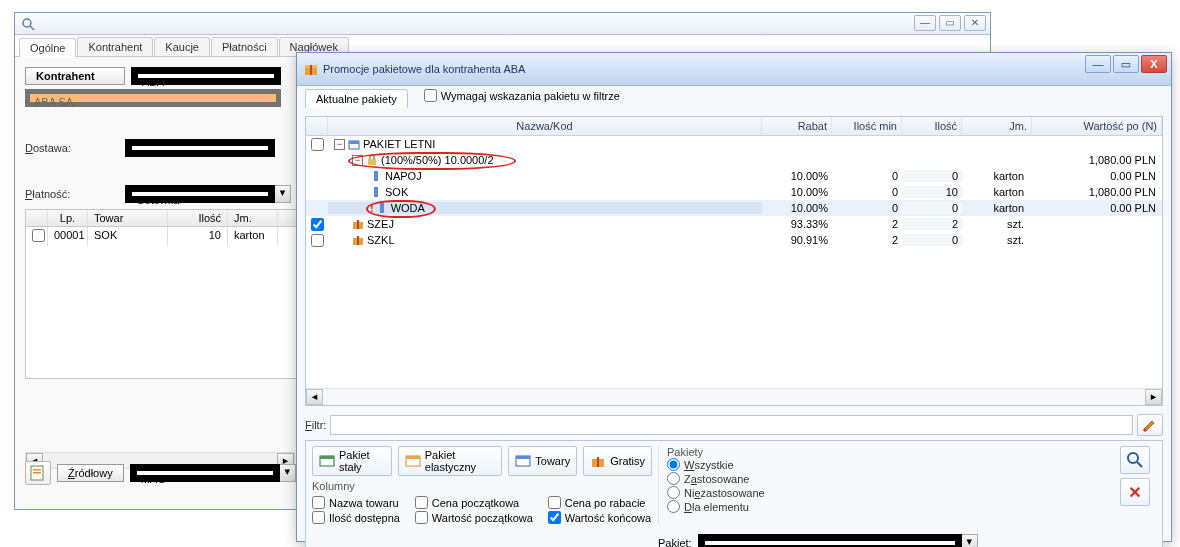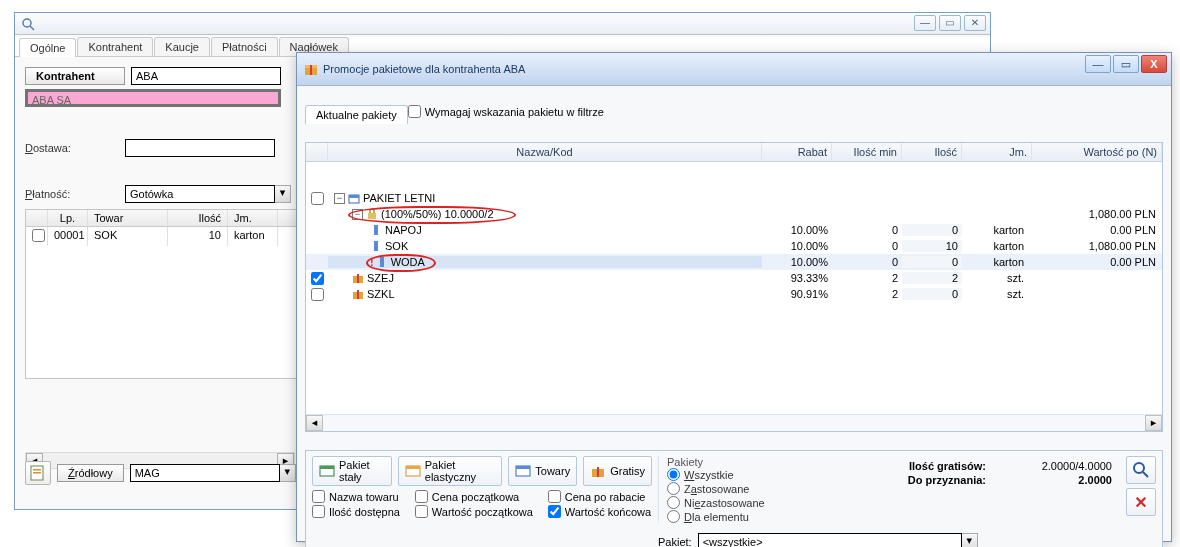--- a/index.html
+++ b/index.html
@@ -15,22 +15,22 @@
 
 .tabs1 { display: flex; background: #fff; border-bottom: 1px solid #c9c9c9; padding-left: 4px; margin-top:2px;}
 .tabs1 .tab { padding: 3px 10px; border: 1px solid #c9c9c9; border-bottom: none; margin-right: 1px; background: #f5f5f5; color: #333; cursor: pointer; border-top-left-radius:3px;border-top-right-radius:3px;}
 .tabs1 .tab.active { background: #fff; font-weight: normal; position: relative; top: 1px; }
 
 .win1-body { padding: 10px 10px; }
 .row { display: flex; align-items: center; margin-bottom: 4px; }
 .lbl-btn { border: 1px solid #999; background: linear-gradient(to bottom,#fff,#e9e9e9); padding: 2px 10px; width: 100px; text-align: left; font-weight: bold; cursor: pointer; }
 .lbl { width: 100px; color: #333; }
 .lbl u { text-decoration: underline; }
-.txtfield { border: 1px solid #000000; padding: 2px 4px; background: #fff; min-width: 150px; height: 18px; }
-.ro { background: #f9a8d4; color: #666; border: 3px solid #737373; }
+.txtfield { border: 7px solid #000000; padding: 2px 4px; background: #fff; min-width: 150px; height: 18px; }
+.ro { background: #fdba74; color: #666; border: 5px solid #737373; }
 .dd { display: flex; }
 .dd .arrow { width: 16px; border: 1px solid #aaa; border-left: none; background: linear-gradient(to bottom, #f8f8f8, #dcdcdc); text-align: center; cursor: pointer; }
 
 .grid1 { border: 1px solid #c5c5c5; margin-top: 6px; background: #fff; }
 .grid1-head, .grid1-row { display: flex; }
 .grid1-head { background: linear-gradient(to bottom, #f8f8f8, #eaeaea); border-bottom: 1px solid #c9c9c9; }
 .grid1 .c { padding: 2px 6px; border-right: 1px solid #e0e0e0; text-align: left; }
 .grid1 .c0{width:22px;} .grid1 .c1 { width: 40px; text-align:center; } .grid1 .c2 { width: 80px; } .grid1 .c3 { width: 60px; text-align: right; } .grid1 .c4 { width: 50px; }
 
 .win1-bottom { position: absolute; bottom: 24px; left: 10px; display: flex; align-items: center; gap: 6px; }
@@ -42,28 +42,28 @@
 
 .win2 { position: absolute; left: 296px; top: 52px; width: 876px; height: 490px; background: #f7f8fa; border: 1px solid #7693b5; box-shadow: 0 3px 12px rgba(0,0,0,0.25); }
 .win2-title { height: 33px; background: linear-gradient(to bottom, #e9f0fc, #c0d4ee); display: flex; align-items: center; padding: 0 6px; position: relative; border-bottom:1px solid #9fb6cf;}
 .win2-title .ico{width:16px;height:16px;margin-right:4px;display:inline-block;}
 .win2-title .txt { color: #1a3a63; font-weight:normal; }
 .win2-title .ctrls { position:absolute; right:4px; top:2px; display:flex; gap:2px; }
 .win2-title .ctrls span { width:26px;height:18px; display:inline-block; border-radius:2px; text-align:center; line-height:16px; font-size:11px; cursor:pointer;}
 .win2-title .ctrls .min,.win2-title .ctrls .max{ border:1px solid #7fa3cc; background:linear-gradient(to bottom,#e8f1ff,#c4dbf6); color:#2a4e7a;}
 .win2-title .ctrls .close{ border:1px solid #b04040; background:linear-gradient(to bottom,#f08276,#d44a3b); color:#fff; font-weight:bold;}
 
-.win2-topbar { display:flex; align-items:flex-start; padding:19px 8px 0 8px; }
+.win2-topbar { display:flex; align-items:flex-start; padding:3px 8px 0 8px; gap:16px; }
 .tabs2 { display:flex; }
 .tabs2 .tab { padding:3px 10px; border:1px solid #b5c7dd; border-bottom:none; background:#fff; border-top-left-radius:3px;border-top-right-radius:3px;}
 .chk { display:inline-flex; align-items:center; gap:4px; }
 .chk input{width:13px;height:13px;}
 .win2-topbar .right-opts{ margin-left:auto; display:flex; flex-direction:column; gap:2px; }
 
-.tree-grid { margin: 18px 8px; border: 1px solid #b5c7dd; background: #fff; height: 290px; display:flex; flex-direction:column;gap:28px; }
+.tree-grid { margin: 8px 8px; border: 1px solid #b5c7dd; background: #fff; height: 290px; display:flex; flex-direction:column; }
 .tg-head { display:flex; background:linear-gradient(to bottom,#f7f9fc,#e8eef6); border-bottom:1px solid #c5d3e6; }
 .tg-head .h { padding:3px 4px; border-right:1px solid #dbe4f0; color:#2b3f5a; }
 .hchk{width:22px;} .hname{flex:1;} .hrabat{width:70px;text-align:right;} .hiloscmin{width:70px;text-align:right;} .hilosc{width:60px;text-align:right;} .hjm{width:70px;text-align:right;} .hwartn{width:130px;text-align:right;}
 .tg-body { flex:1; overflow:hidden; position:relative; }
 .tg-row { display:flex; position:relative; height:16px; align-items:center; }
 .tg-row .cchk{width:22px; display:flex; justify-content:center;}
 .tg-row .cname{flex:1; display:flex; align-items:center; white-space:nowrap; position:relative;}
 .tg-row .crabat{width:70px;text-align:right;padding-right:4px;}
 .tg-row .ciloscmin{width:70px;text-align:right;padding-right:4px;}
 .tg-row .cilosc{width:60px;text-align:right;padding-right:4px; background:#f2f5f9;}
@@ -372,20 +372,30 @@
           <div class="cwartn"></div>
         </div>
       </div>
     <div class="tg-sb-h">
       <div class="sb-btn">◂</div>
       <div class="sb-track"></div>
       <div class="sb-btn">▸</div>
     </div>
   </div>
 
+  <div class="filter-row">
+    <span class="lblf"><u>F</u>iltr:</span>
+    <input class="inp" value="" style="">
+    <span class="pencil-btn">
+      <svg width="16" height="16" viewBox="0 0 16 16">
+          <path d="M2 12 L10 4 L12 6 L4 14 L2 14 Z" fill="#d68a2f" stroke="#b06a10"></path>
+          <line x1="2" y1="12" x2="4" y2="14" stroke="#d03030" stroke-width="2"></line>
+        </svg>
+    </span>
+  </div>
 
   <div class="bottom-panel">
     <div class="bp-left">
       <div class="btns-row">
         <span class="big-btn">
           <span class="bi">
               <svg width="16" height="16">
                 <rect x="1" y="3" width="14" height="10" fill="#fff" stroke="#2a7a3a"></rect>
                 <rect x="1" y="3" width="14" height="3" fill="#4a9a5a"></rect>
               </svg>
@@ -413,20 +423,21 @@
         <span class="big-btn">
           <span class="bi gift-ico">
               <svg width="16" height="16">
                 <rect x="2" y="6" width="12" height="8" fill="#e4a23a"></rect>
                 <rect x="7" y="4" width="2" height="10" fill="#d43a3a"></rect>
               </svg>
             </span>
           <span>Gratisy</span>
         </span>
       </div>
+      <span class="fieldset-label">Kolumny</span>
       <div class="cols-grid">
         <label class="chk">
             <input type="checkbox" style="">
             <span>Nazwa towaru</span>
           </label>
         <label class="chk">
             <input type="checkbox" style="">
             <span>Cena początkowa</span>
           </label>
         <label class="chk">
@@ -463,30 +474,20 @@
             <input type="radio" name="pk" style="">
             <span>Ni<u>e</u>zastosowane</span>
           </label>
         <label>
             <input type="radio" name="pk" style="">
             <span><u>D</u>la elementu</span>
           </label>
       </div>
     </div>
 
-    <div class="bp-mid">
-      <div class="pair">
-        <span class="k">Ilość gratisów:</span>
-        <span class="v">2.0000/4.0000</span>
-      </div>
-      <div class="pair">
-        <span class="k">Do przyznania:</span>
-        <span class="v bold">2.0000</span>
-      </div>
-    </div>
 
     <div class="bp-right">
       <span class="sq-btn blue">
         <svg width="18" height="18" viewBox="0 0 18 18">
             <circle cx="7" cy="7" r="5" fill="none" stroke="#2a5a9a" stroke-width="2"></circle>
             <line x1="11" y1="11" x2="16" y2="16" stroke="#2a5a9a" stroke-width="2"></line>
           </svg>
       </span>
       <span class="sq-btn red">✕</span>
     </div>

